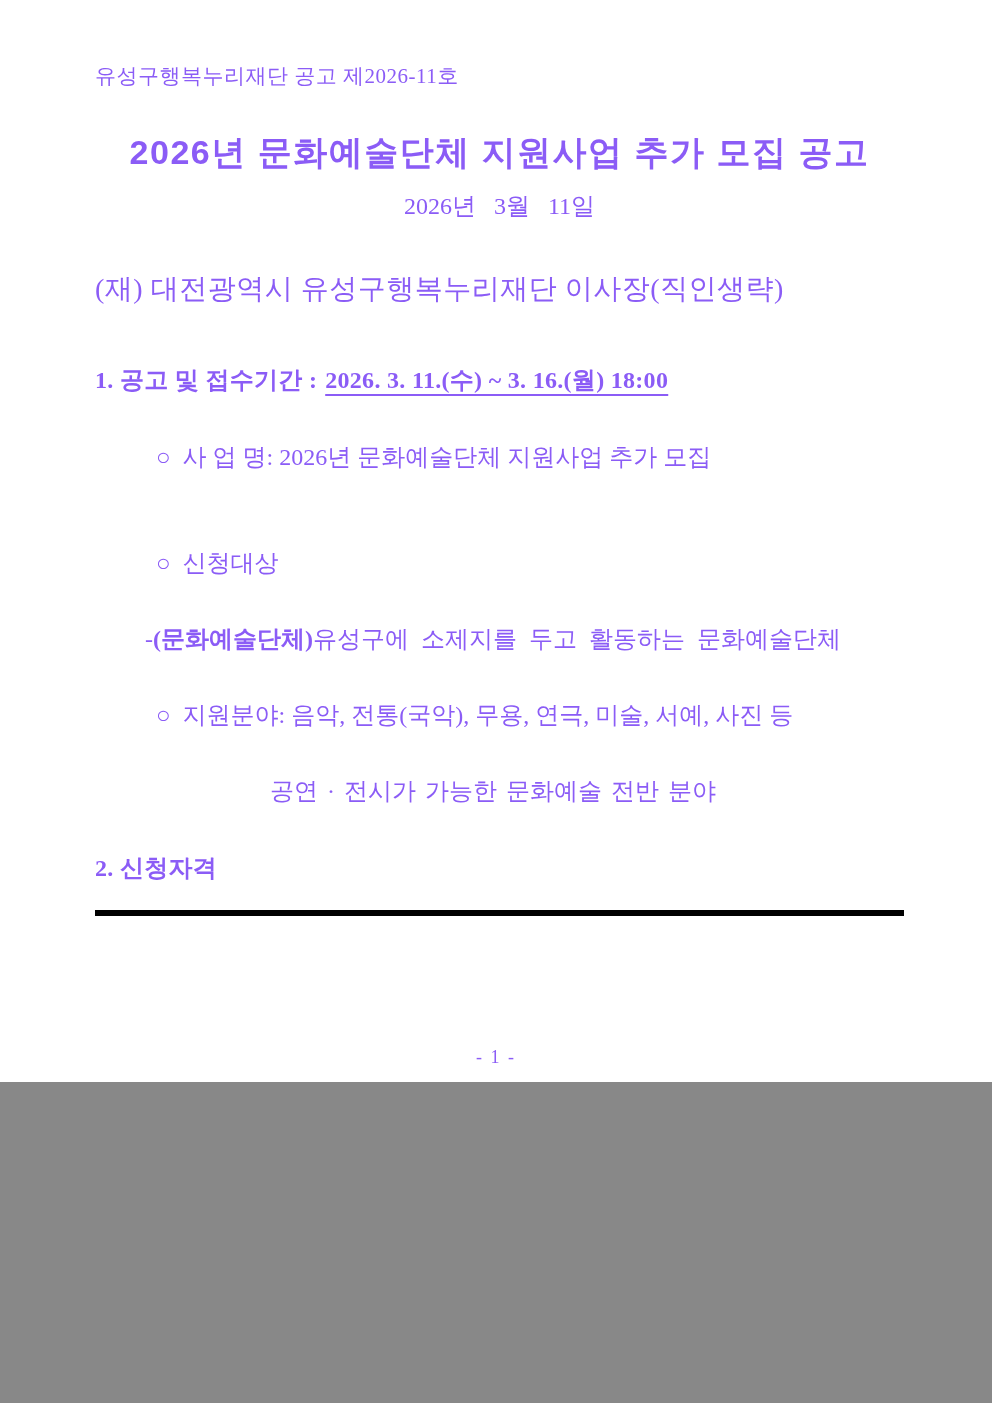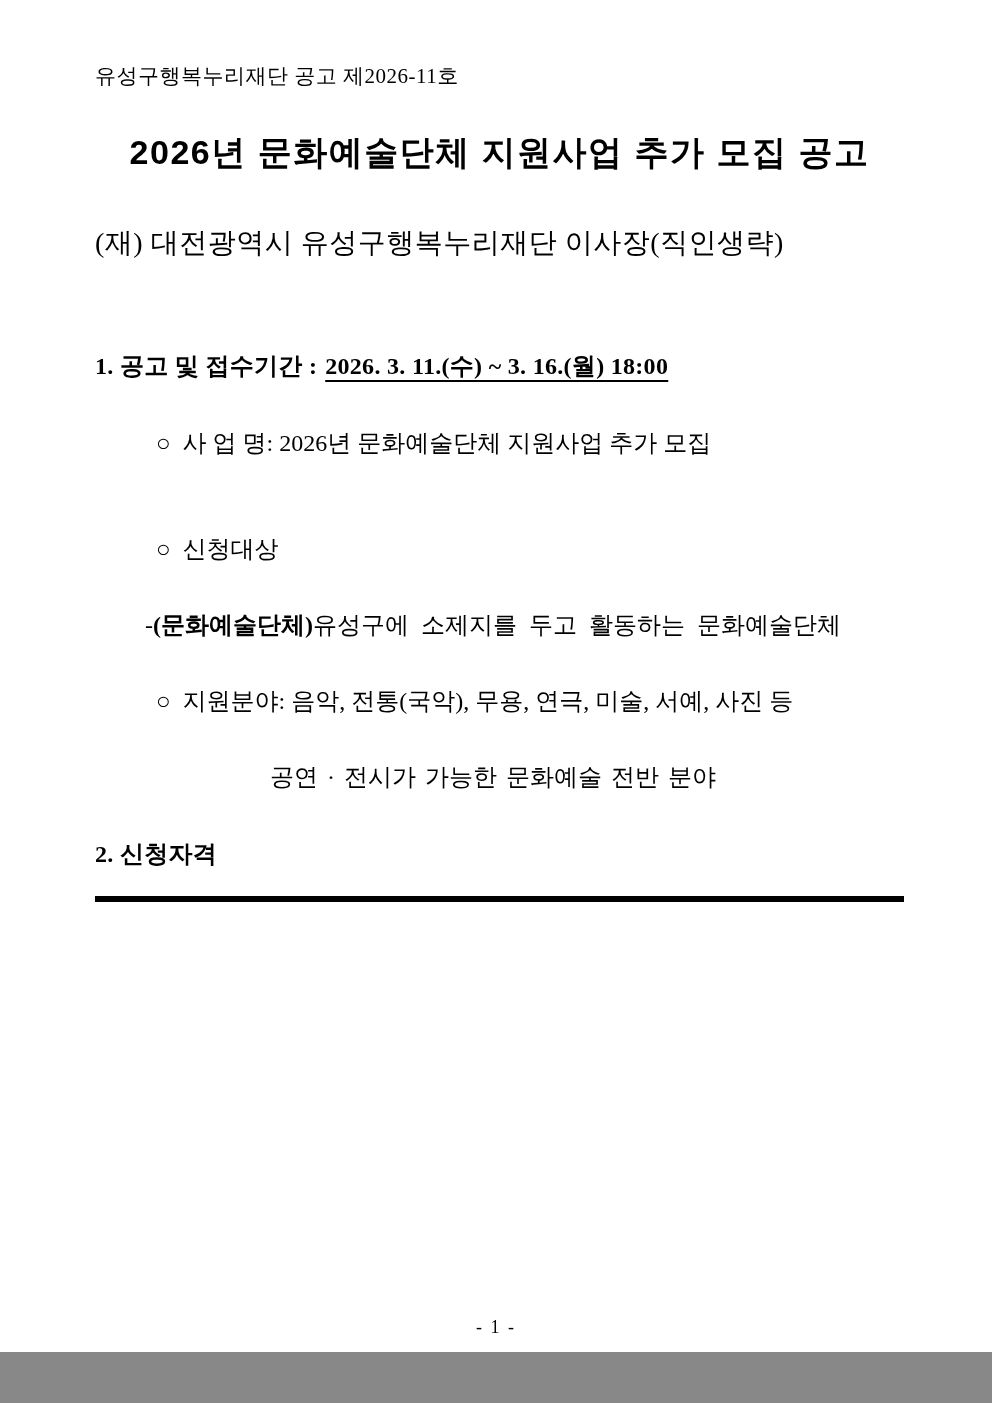--- a/index.html
+++ b/index.html
@@ -1,21 +1,21 @@
 <!DOCTYPE html>
 <html><head>
 <meta charset="utf-8">
 <style>
   * { margin: 0; padding: 0; box-sizing: border-box; }
   html, body { background: #888; }
   .page {
-    width: 992px; height: 1352px;
+    width: 992px; height: 1082px;
     margin: 0 auto;
     background: #ffffff;
-    color: #000000;
+    color: #8b5cf6;
     font-family: "Liberation Serif", "DejaVu Serif", serif;
     position: relative;
     overflow: hidden;
   }
   .content { padding: 0 88px 0 95px; }
 
   .doc-number {
     padding-top: 62px;
     font-size: 21px;
     letter-spacing: 0.5px;
@@ -47,21 +47,21 @@
     text-align: left;
     font-size: 28px;
     letter-spacing: 0.5px;
     white-space: nowrap;
   }
   .section {
     font-size: 24px;
     font-weight: 700;
     letter-spacing: 0.3px;
   }
-  .sec-1 { margin-top: 88px; }
+  .sec-1 { margin-top: 56px; }
   .sec-2 { margin-top: 28px; }
   .sec-3 { margin-top: 46px; }
   .period {
     font-weight: 700;
     text-decoration: underline;
     text-underline-offset: 6px;
     margin-left: 8px;
   }
   .sub-item {
     margin-top: 16px;
@@ -112,20 +112,21 @@
 <body>
 
 <div class="page">
   <div class="content">
 
     <div class="doc-number">유성구행복누리재단 공고 제2026-11호</div>
 
     <div class="title">2026년 문화예술단체 지원사업 추가 모집 공고</div>
 
 
+    <div class="date-line">2026년   3월   11일</div>
 
     <div class="issuer">(재) 대전광역시 유성구행복누리재단 이사장(직인생략)</div>
 
     <div class="section sec-1">
       <span>1. 공고 및 접수기간 :</span><span class="period">2026. 3. 11.(수) ~ 3. 16.(월) 18:00</span>
     </div>
 
 
     <div class="sub-item">
       <span class="circle">○</span><span>사 업 명: 2026년 문화예술단체 지원사업 추가 모집</span>

